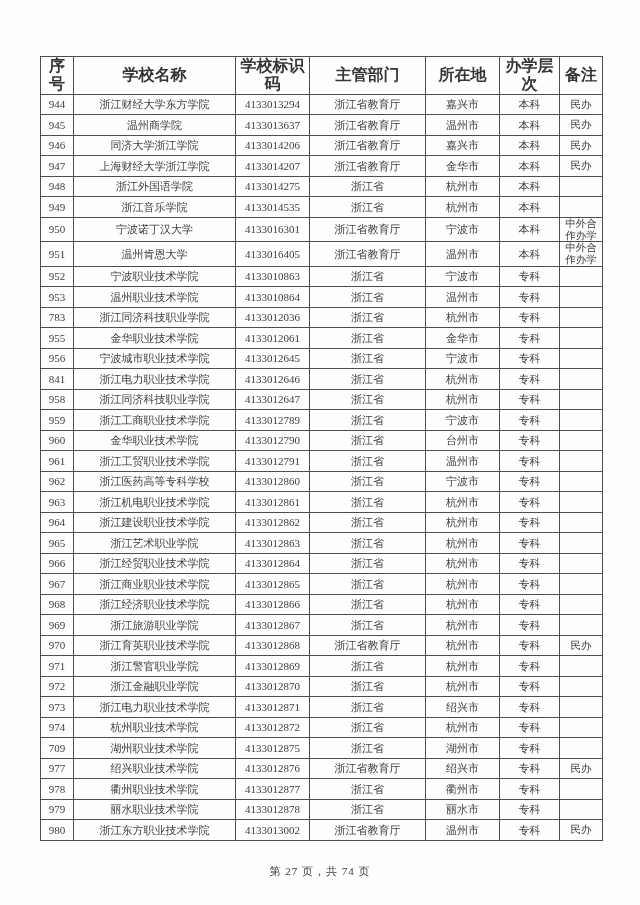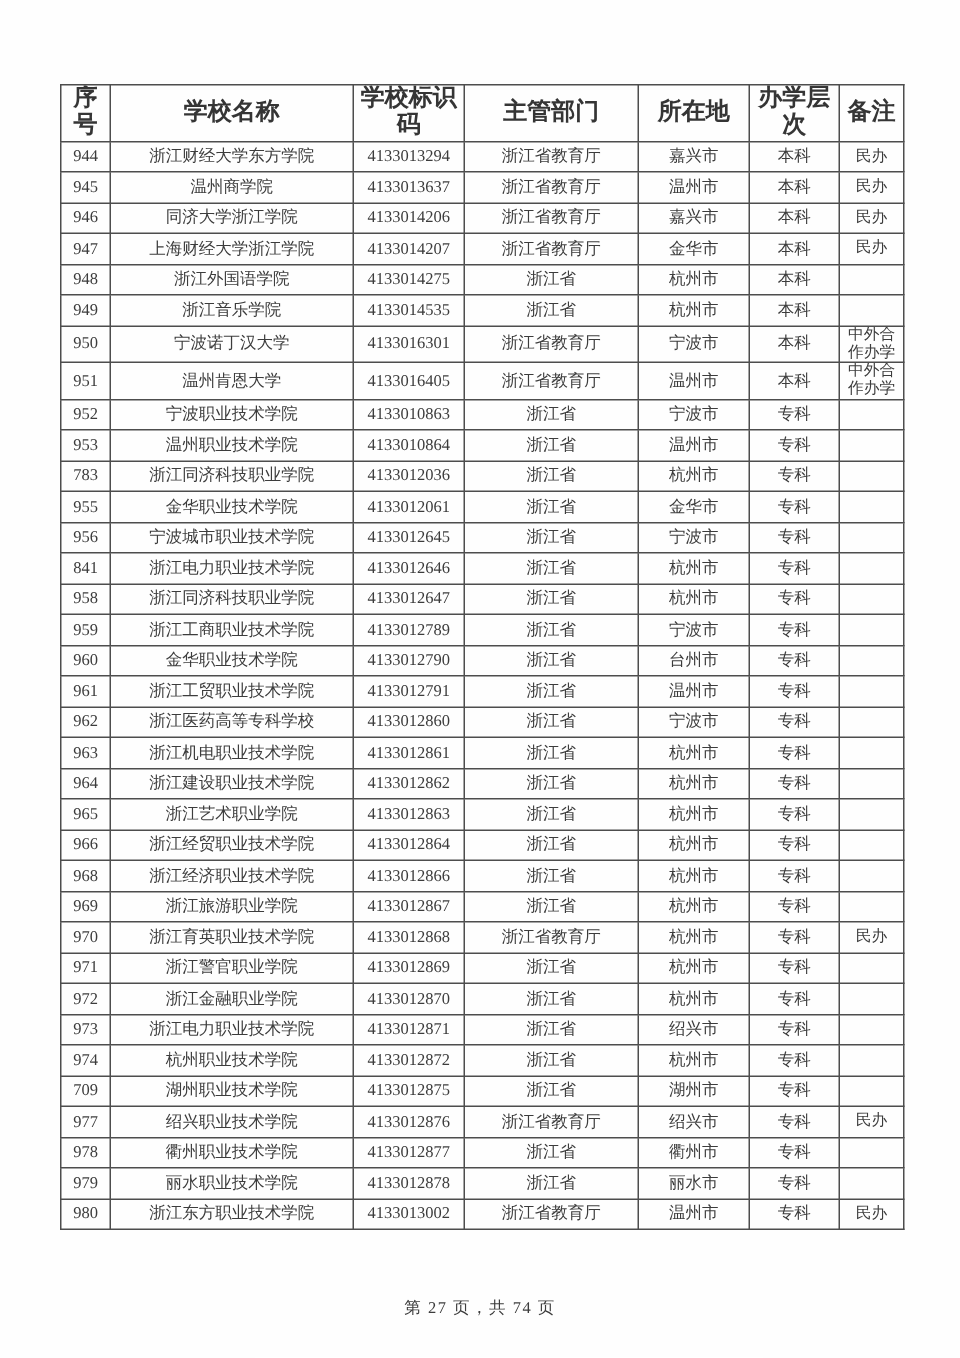--- a/index.html
+++ b/index.html
@@ -289,20 +289,29 @@
         <tr>
           <td class="col-index">966</td>
           <td class="col-school-name">浙江经贸职业技术学院</td>
           <td class="col-school-code">4133012864</td>
           <td class="col-authority">浙江省</td>
           <td class="col-location">杭州市</td>
           <td class="col-level">专科</td>
           <td class="col-remark"></td>
         </tr>
         <tr>
+          <td class="col-index">967</td>
+          <td class="col-school-name">浙江商业职业技术学院</td>
+          <td class="col-school-code">4133012865</td>
+          <td class="col-authority">浙江省</td>
+          <td class="col-location">杭州市</td>
+          <td class="col-level">专科</td>
+          <td class="col-remark"></td>
+        </tr>
+        <tr>
           <td class="col-index">968</td>
           <td class="col-school-name">浙江经济职业技术学院</td>
           <td class="col-school-code">4133012866</td>
           <td class="col-authority">浙江省</td>
           <td class="col-location">杭州市</td>
           <td class="col-level">专科</td>
           <td class="col-remark"></td>
         </tr>
         <tr>
           <td class="col-index">969</td>

